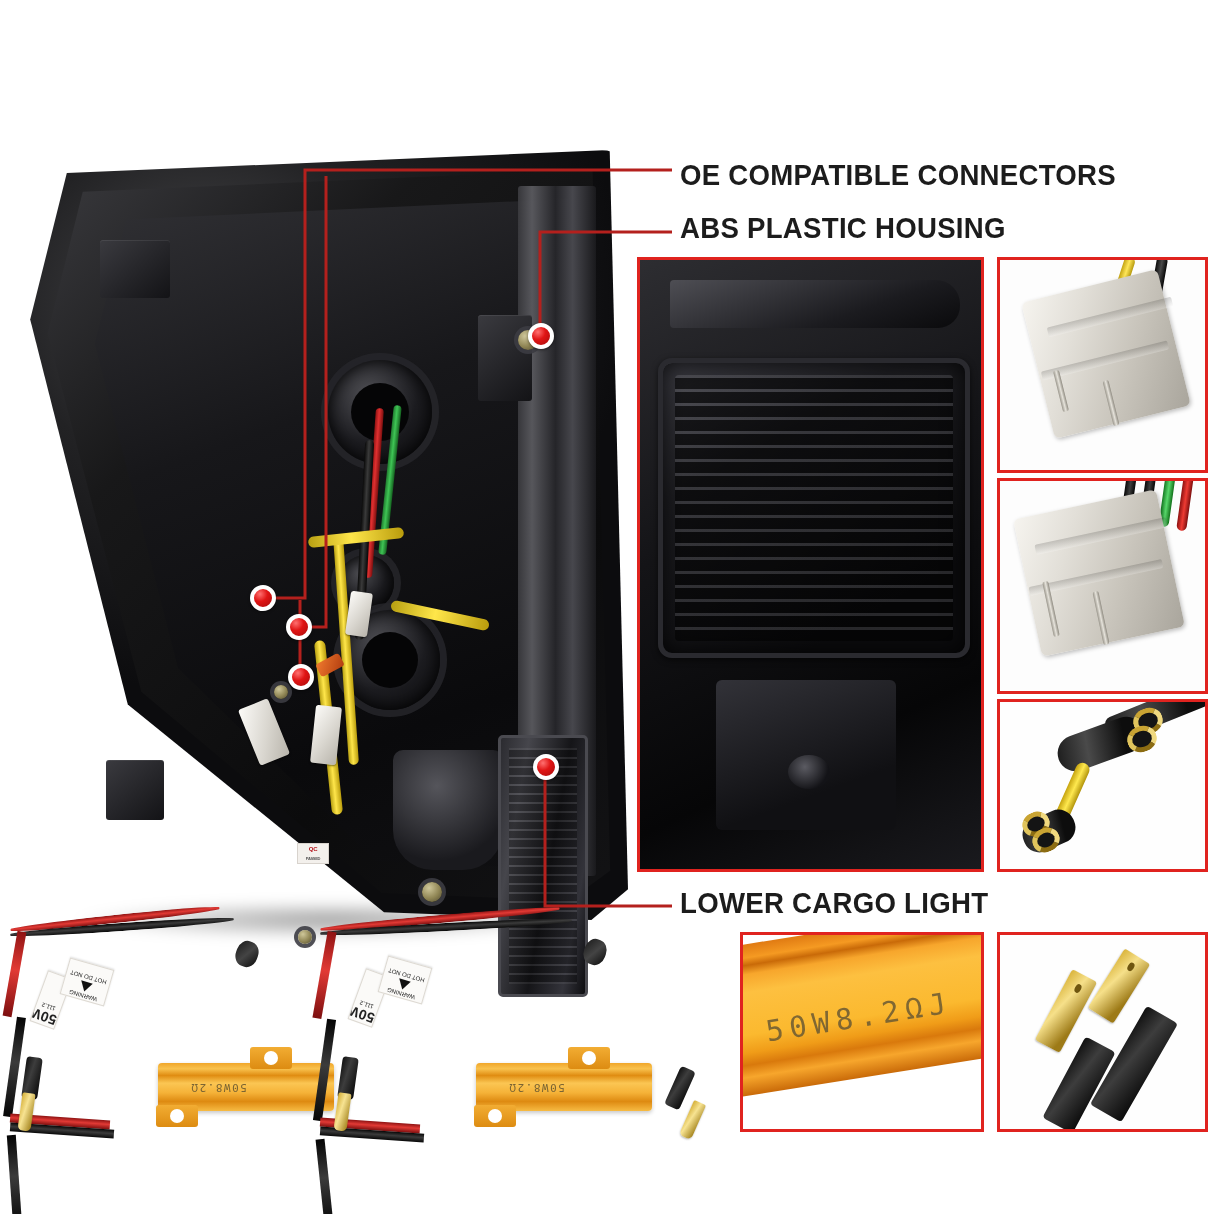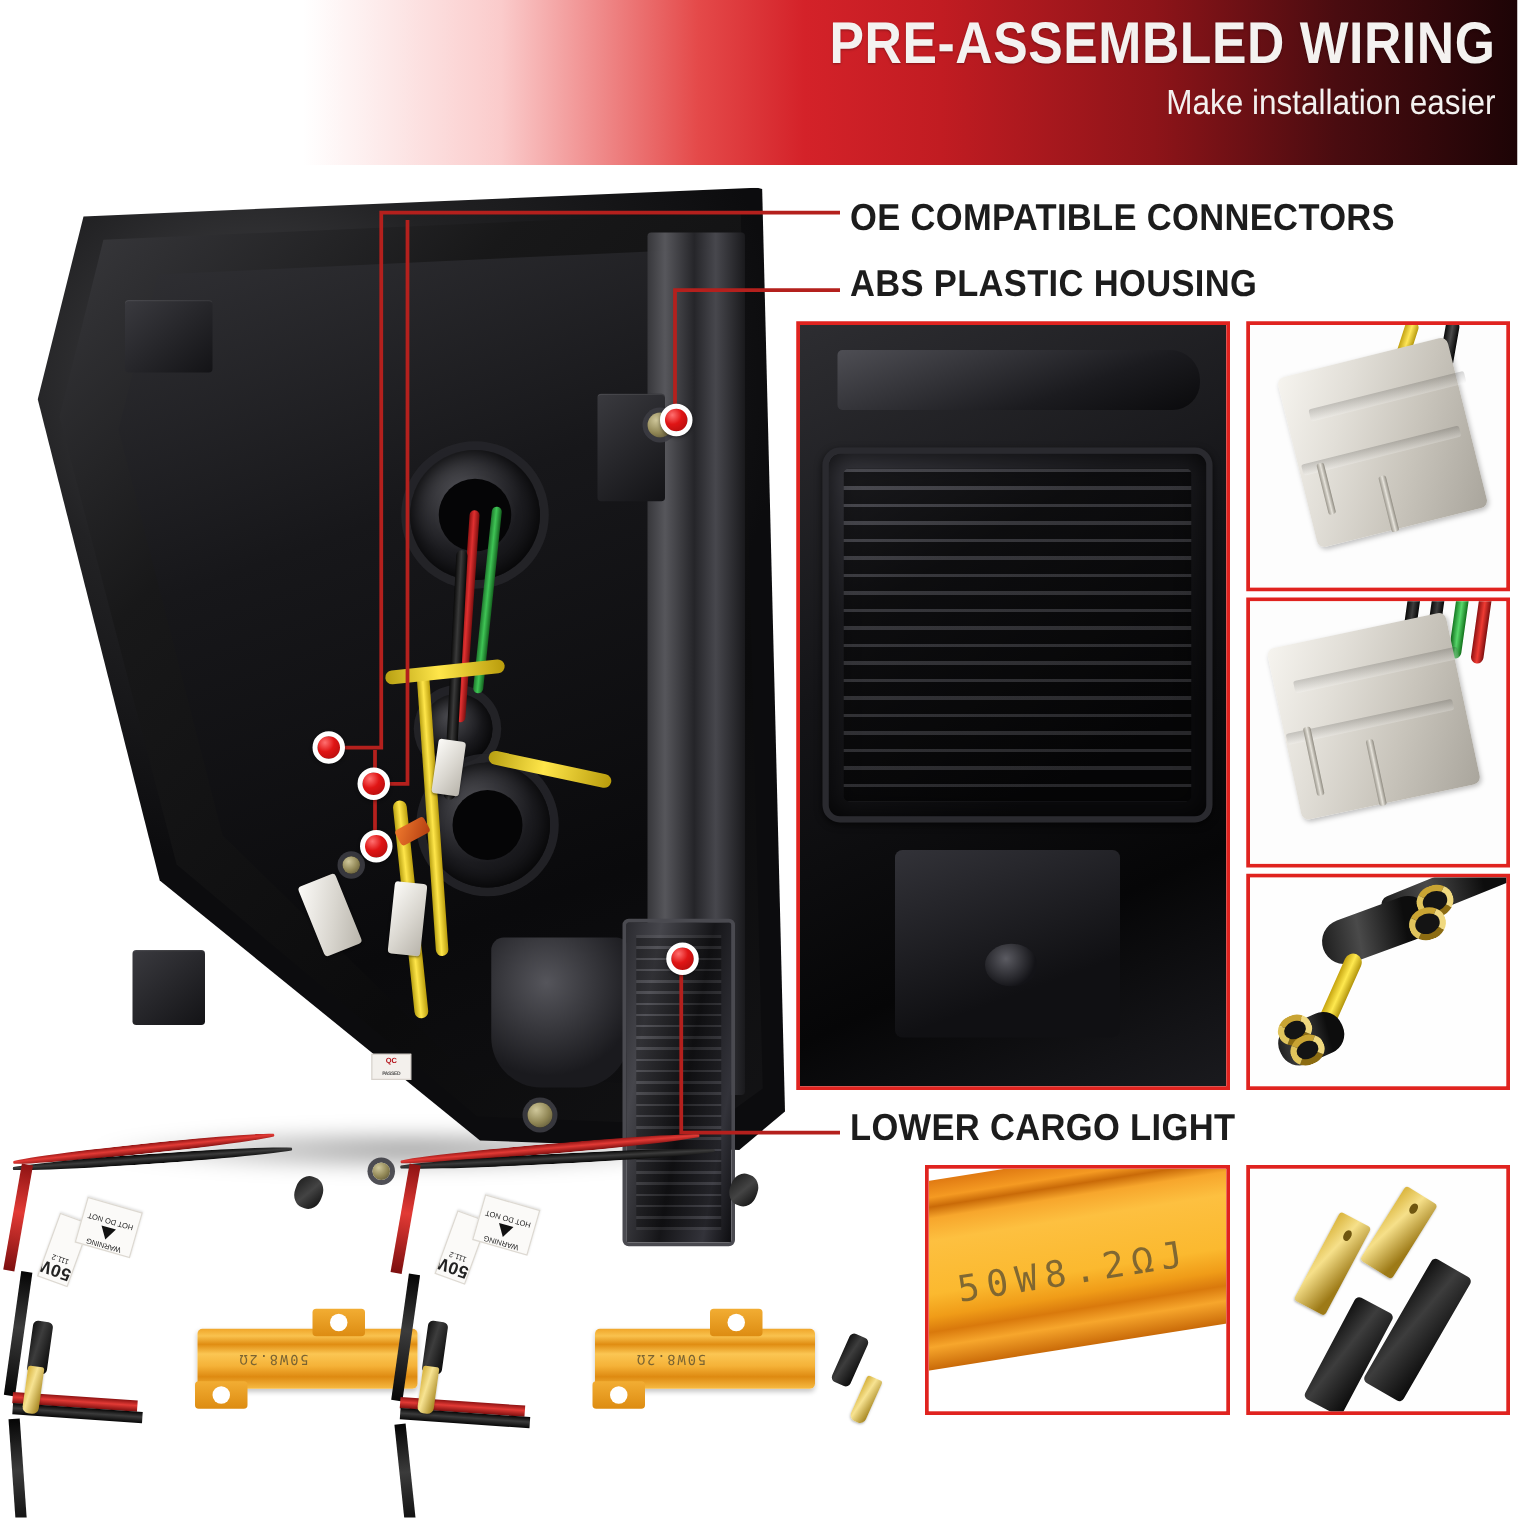--- a/index.html
+++ b/index.html
@@ -624,20 +624,14 @@
       <div class="wbig">50W8</div>
       <div>111.2</div>
     </div>
     <div class="warn-label" style="left:62px; top:46px; width:46px; height:38px; transform:rotate(196deg);">
       <div>WARNING</div>
       <span class="wtri"></span>
       <div>HOT DO NOT</div>
     </div>
   </div>
 
-  <div class="banner">
-    <div class="banner-inner">
-      <div class="banner-title">PRE-ASSEMBLED WIRING</div>
-      <div class="banner-sub">Make installation easier</div>
-    </div>
-  </div>
 
 </div>
 
 </body></html>

